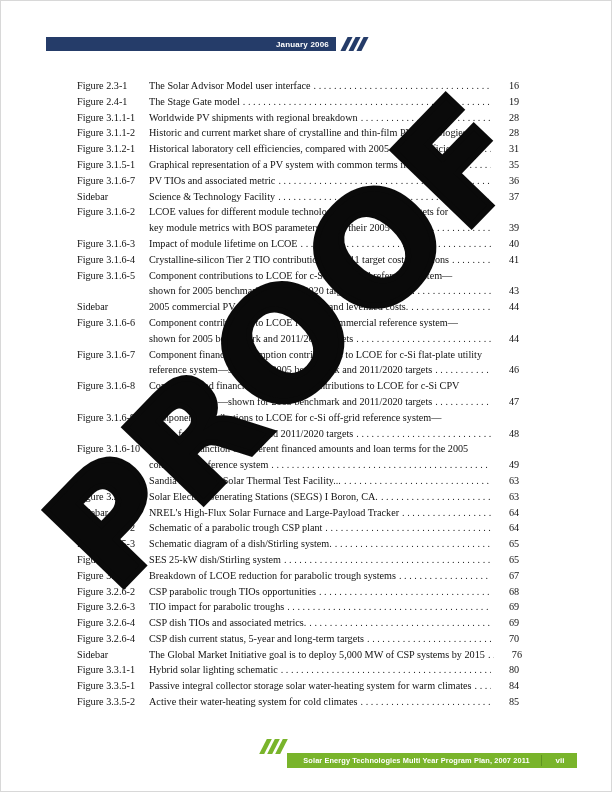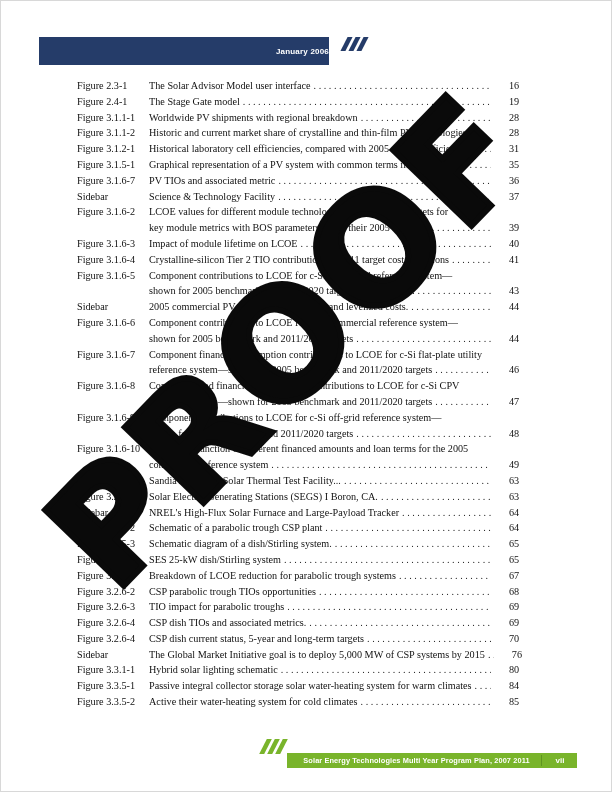--- a/index.html
+++ b/index.html
@@ -4,23 +4,23 @@
 <style>
   * { margin: 0; padding: 0; box-sizing: border-box; }
   html, body { background: #ffffff; }
   body { width: 612px; height: 792px; position: relative; overflow: hidden;
          font-family: "Liberation Serif", serif; }
 
   .page { position: absolute; inset: 0; width: 612px; height: 792px;
           background: #ffffff; outline: 1px solid #d8d8d8; outline-offset: -1px; }
 
   
-  .header-bar { position: absolute; left: 39px; top: 37px; width: 290px; height: 28px;
+  .header-bar { position: absolute; left: 46px; top: 37px; width: 290px; height: 14px;
                 background: #253c69; display: flex; align-items: center;
-                justify-content: flex-end; }
+                justify-content: flex-end; padding-right: 7px; }
   .header-date { color: #ffffff; font-family: "Liberation Sans", sans-serif;
                  font-weight: bold; font-size: 8px; letter-spacing: 0.2px; }
   .slash { position: absolute; top: 37px; width: 5px; height: 14px;
            background: #253c69; transform: skewX(-27deg); }
   .slash.s1 { left: 344px; } .slash.s2 { left: 352px; } .slash.s3 { left: 360px; }
 
   
   .toc { position: absolute; left: 68px; top: 78px; width: 454px;
          font-size: 10.2px; line-height: 15.8px; color: #111111; }
   .entry { display: flex; align-items: flex-start; }

